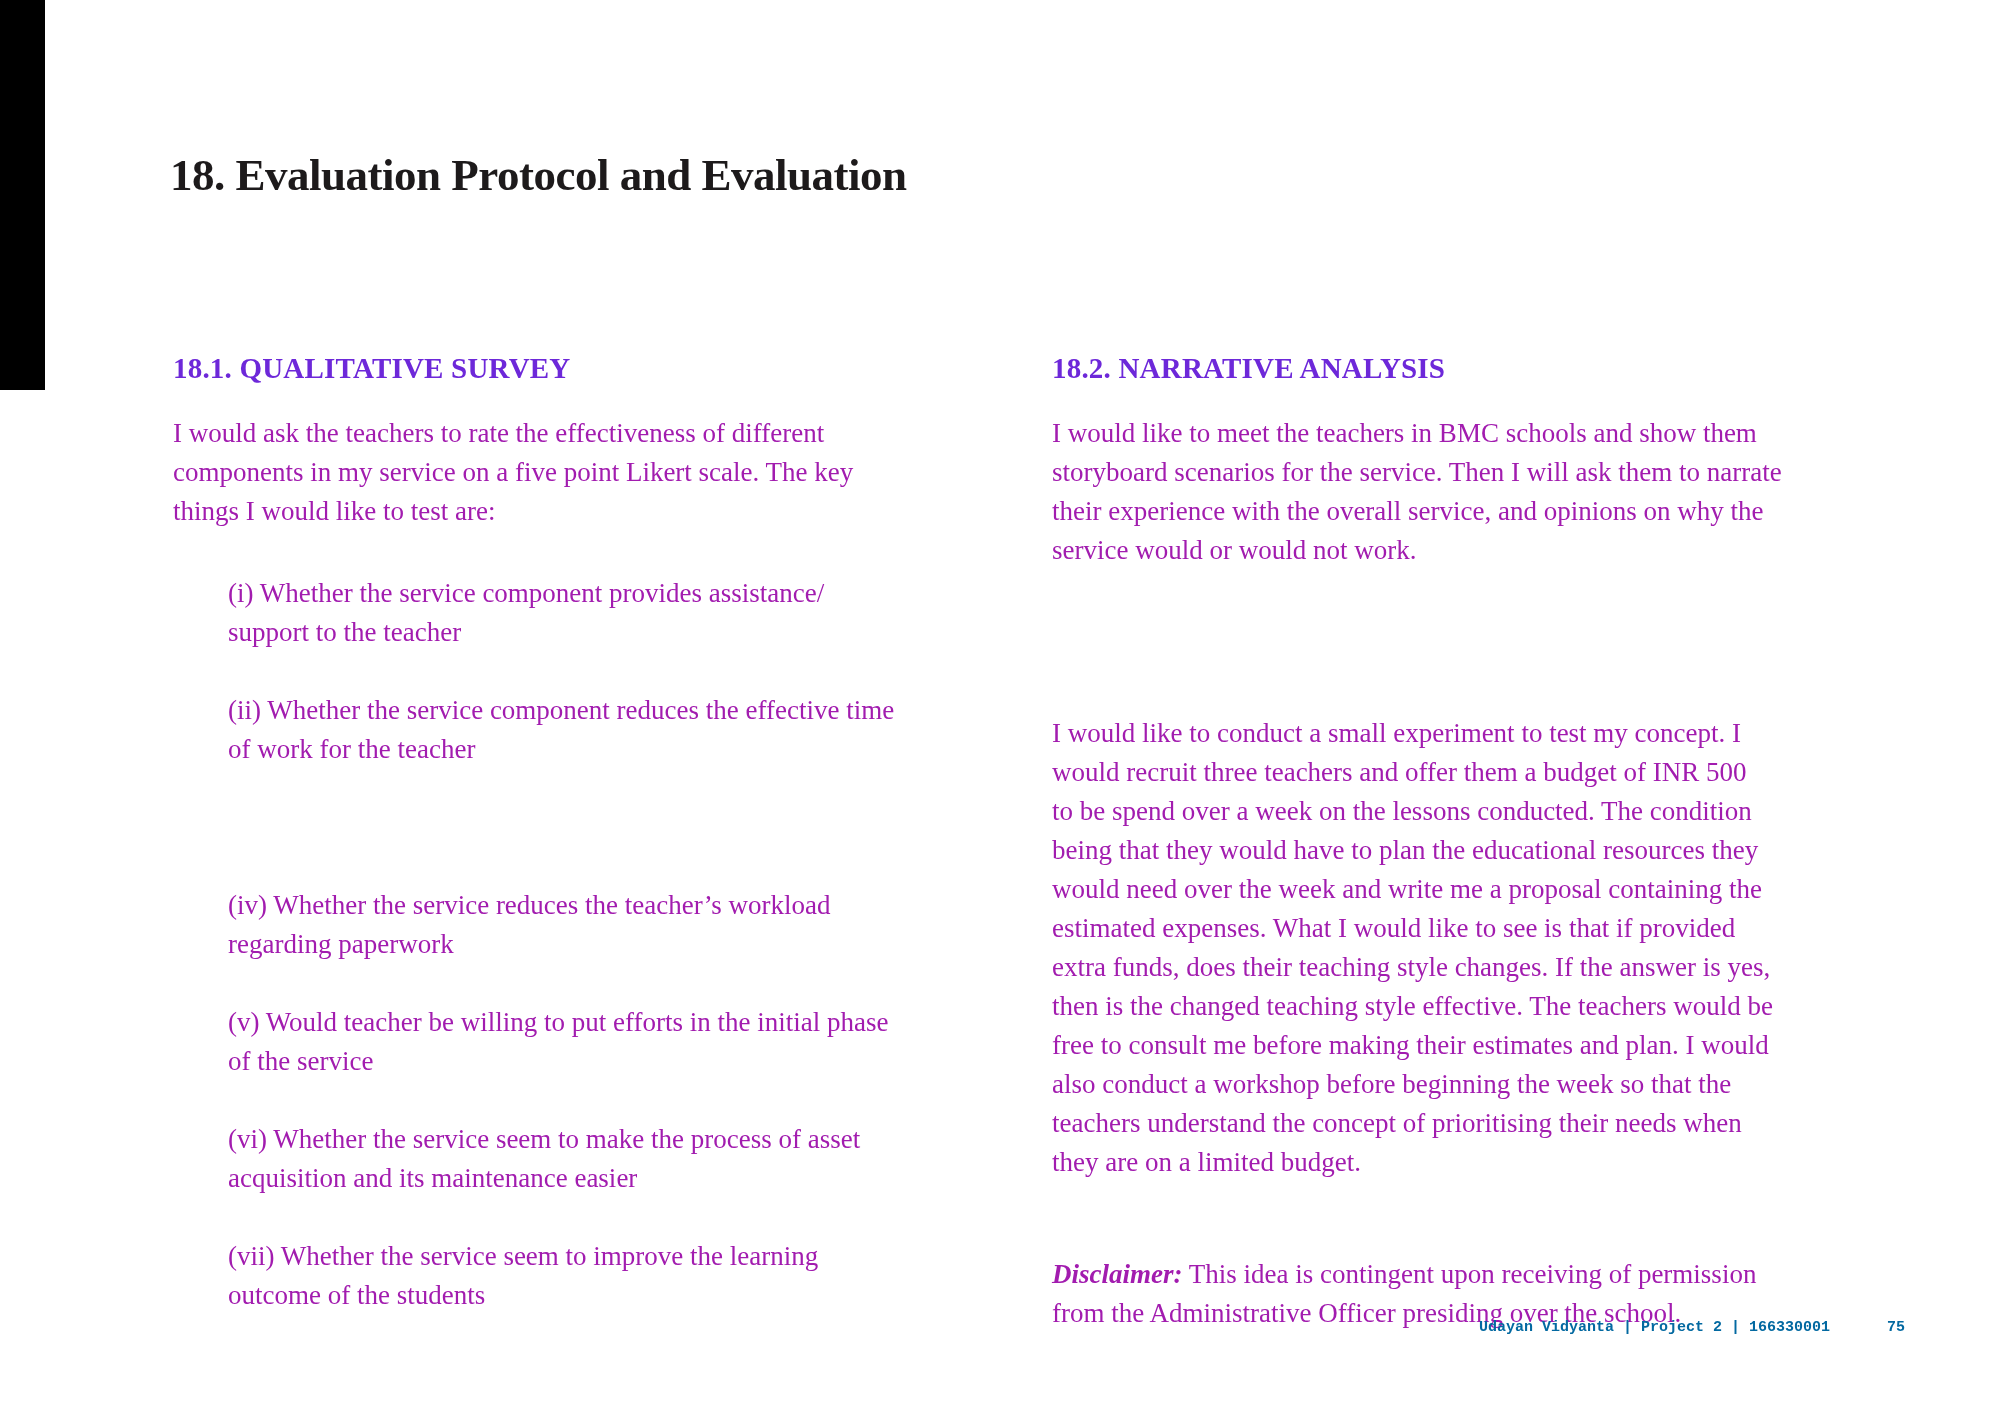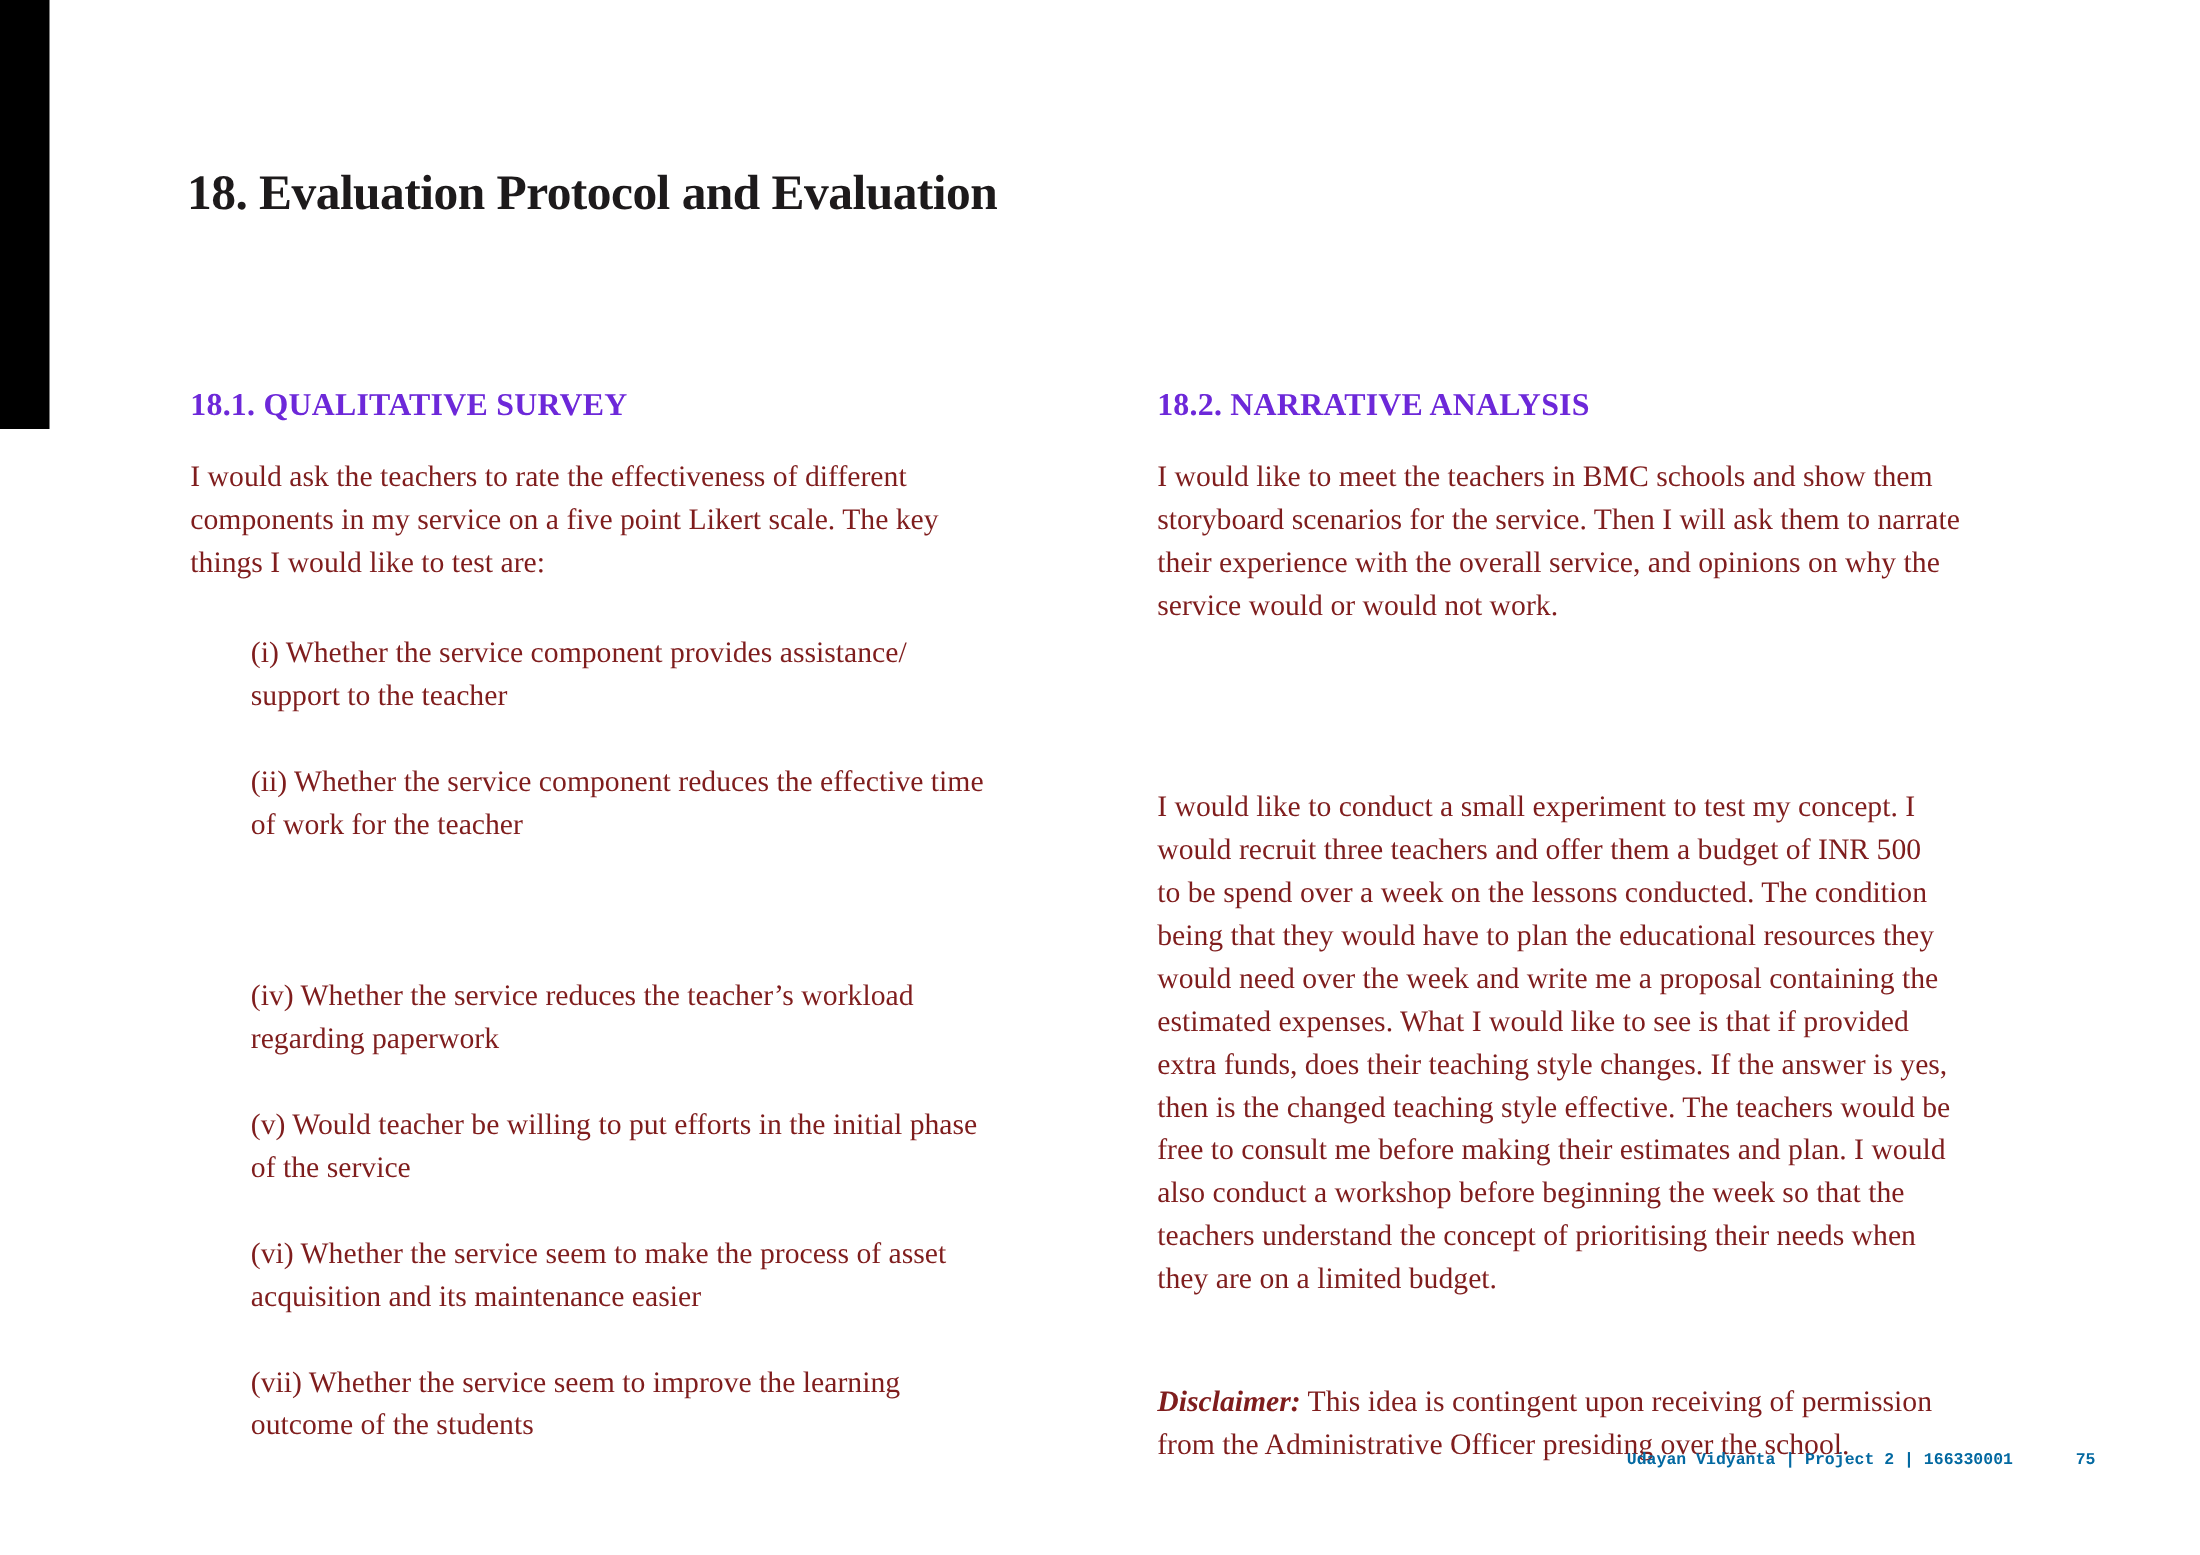--- a/index.html
+++ b/index.html
@@ -41,21 +41,21 @@
     letter-spacing: 0.2px;
     color: #6d28d9;
     white-space: nowrap;
   }
   .body-text {
     position: absolute;
     margin: 0;
     font-size: 27px;
     line-height: 39px;
     white-space: pre-line;
-    color: #7f1d1d;
+    color: #a21caf;
     width: 900px;
   }
   .h-left   { left: 173px; top: 352px; }
   .h-right  { left: 1052px; top: 352px; }
   .h-right2 { left: 1052px; top: 648px; }
 
   .intro-left  { left: 173px;  top: 414px; }
   .body-right  { left: 1052px; top: 414px; }
   .body-right2 { left: 1052px; top: 714px; }
 

